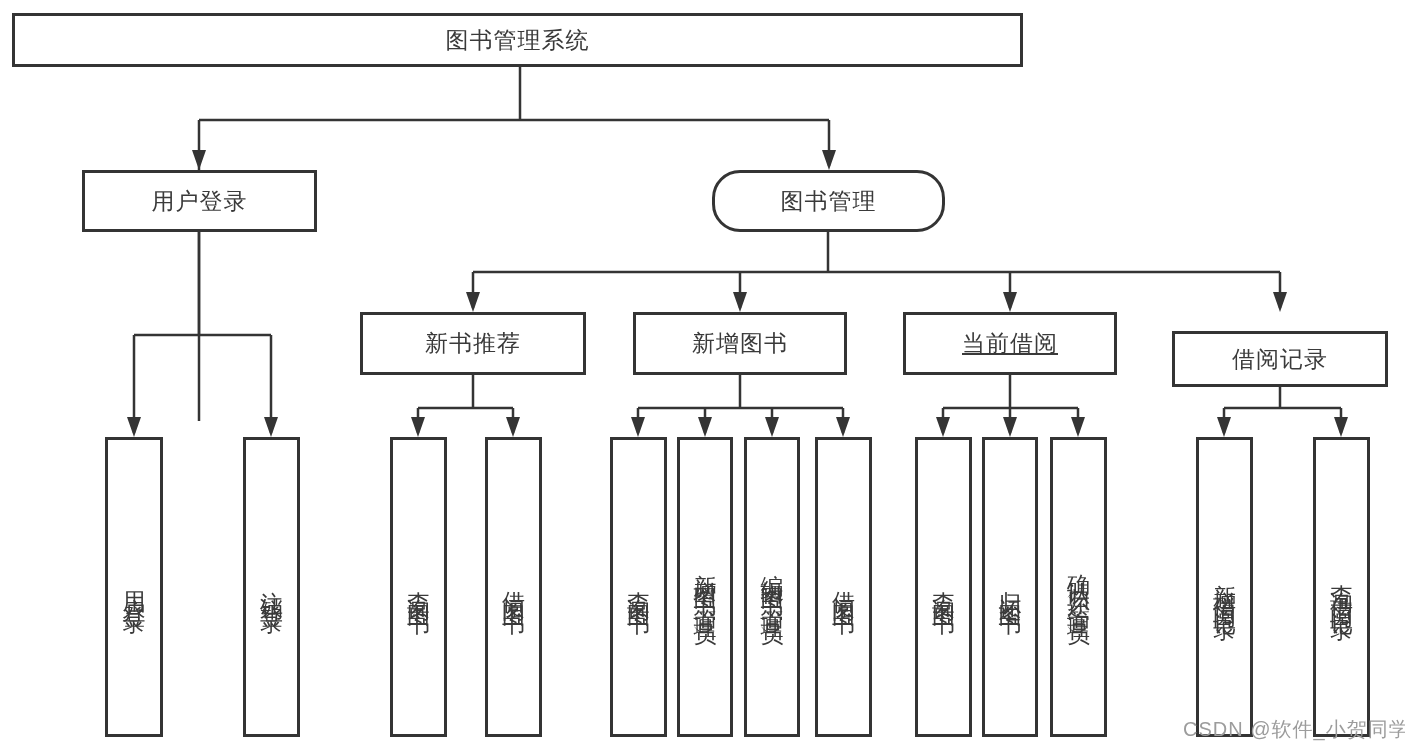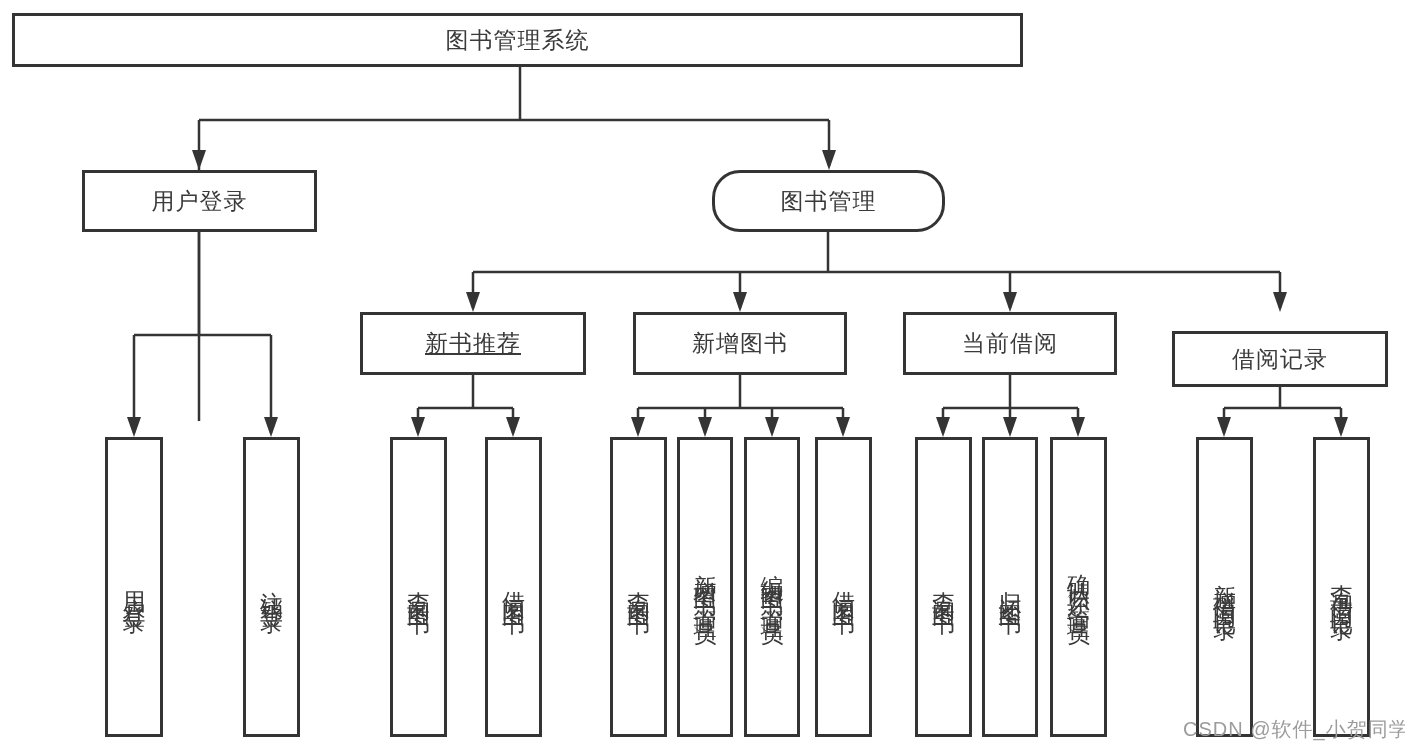--- a/index.html
+++ b/index.html
@@ -28,23 +28,23 @@
     writing-mode: vertical-rl;
     text-orientation: mixed;
     font-size: 23px;
     letter-spacing: 7px;
     line-height: 1;
   }
   
   .n-root   { left:12px;  top:13px;  width:1011px; height:54px; }
   .n-l1a    { left:82px;  top:170px; width:235px;  height:62px; }
   .n-l1b    { left:712px; top:170px; width:233px;  height:62px;border-radius:28px; }
-  .n-l2a    { left:360px; top:312px; width:226px;  height:63px;text-decoration:underline; }
+  .n-l2a    { left:360px; top:312px; width:226px;  height:63px; }
   .n-l2b    { left:633px; top:312px; width:214px;  height:63px; }
-  .n-l2c    { left:903px; top:312px; width:214px;  height:63px; }
+  .n-l2c    { left:903px; top:312px; width:214px;  height:63px;text-decoration:underline; }
   .n-l2d    { left:1172px;top:312px; width:216px;  height:56px;margin-top:19px; }
   .leaf     { top:437px; height:300px; }
   .lf1  { left:105px;  width:58px; }
   .lf2  { left:243px;  width:57px; }
   .lf3  { left:390px;  width:57px; }
   .lf4  { left:485px;  width:57px; }
   .lf5  { left:610px;  width:57px; }
   .lf6  { left:677px;  width:56px; }
   .lf7  { left:744px;  width:56px; }
   .lf8  { left:815px;  width:57px; }

